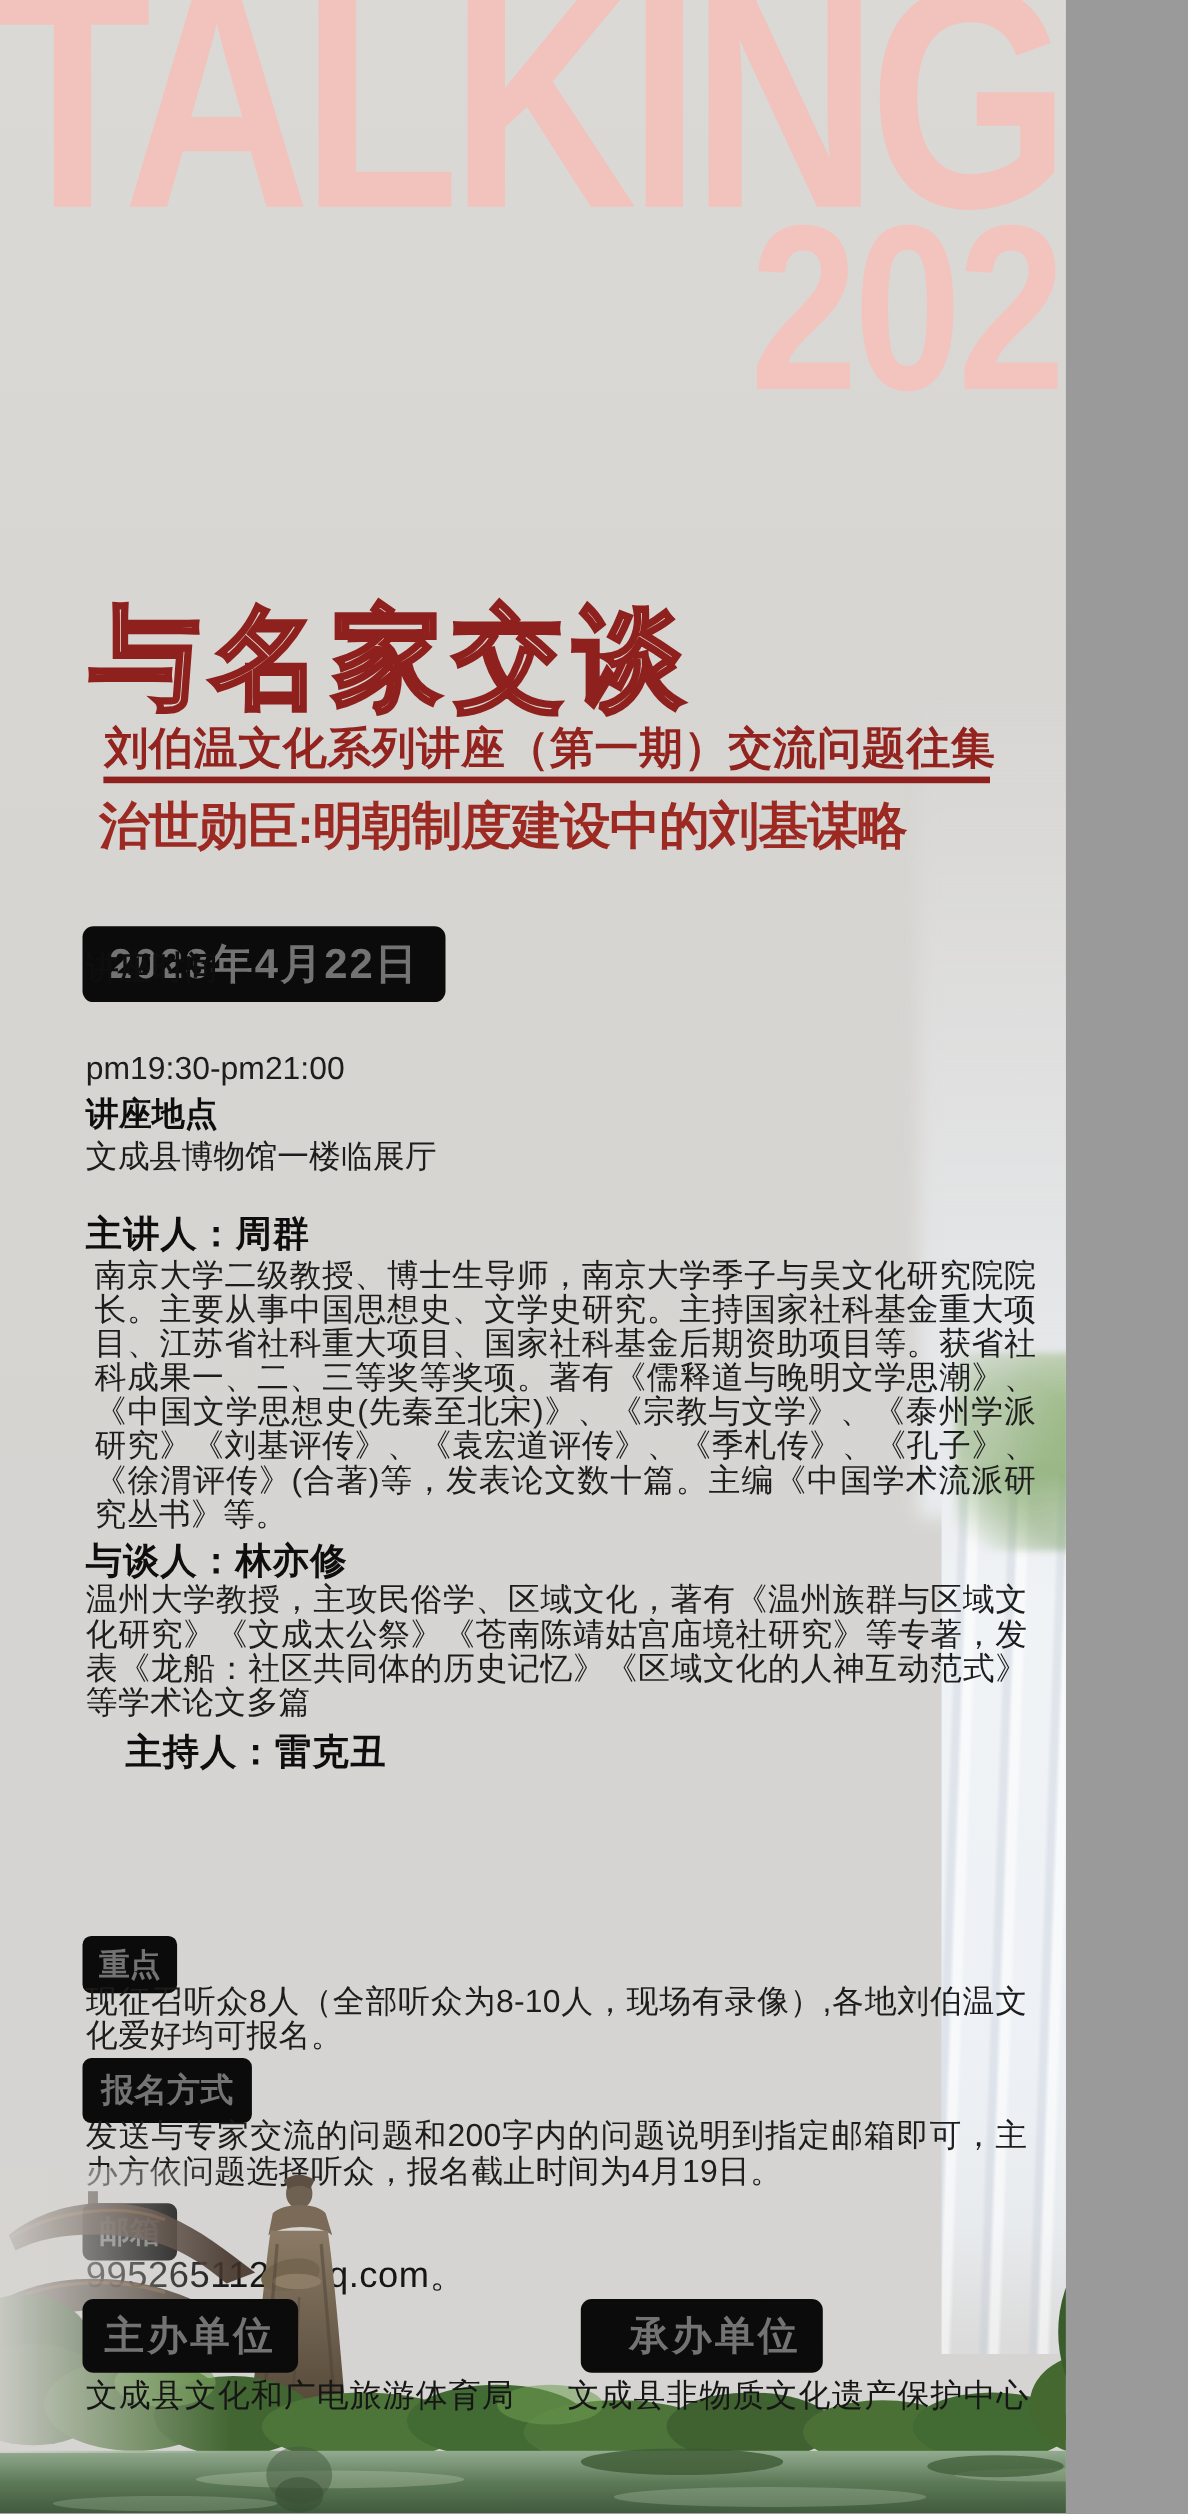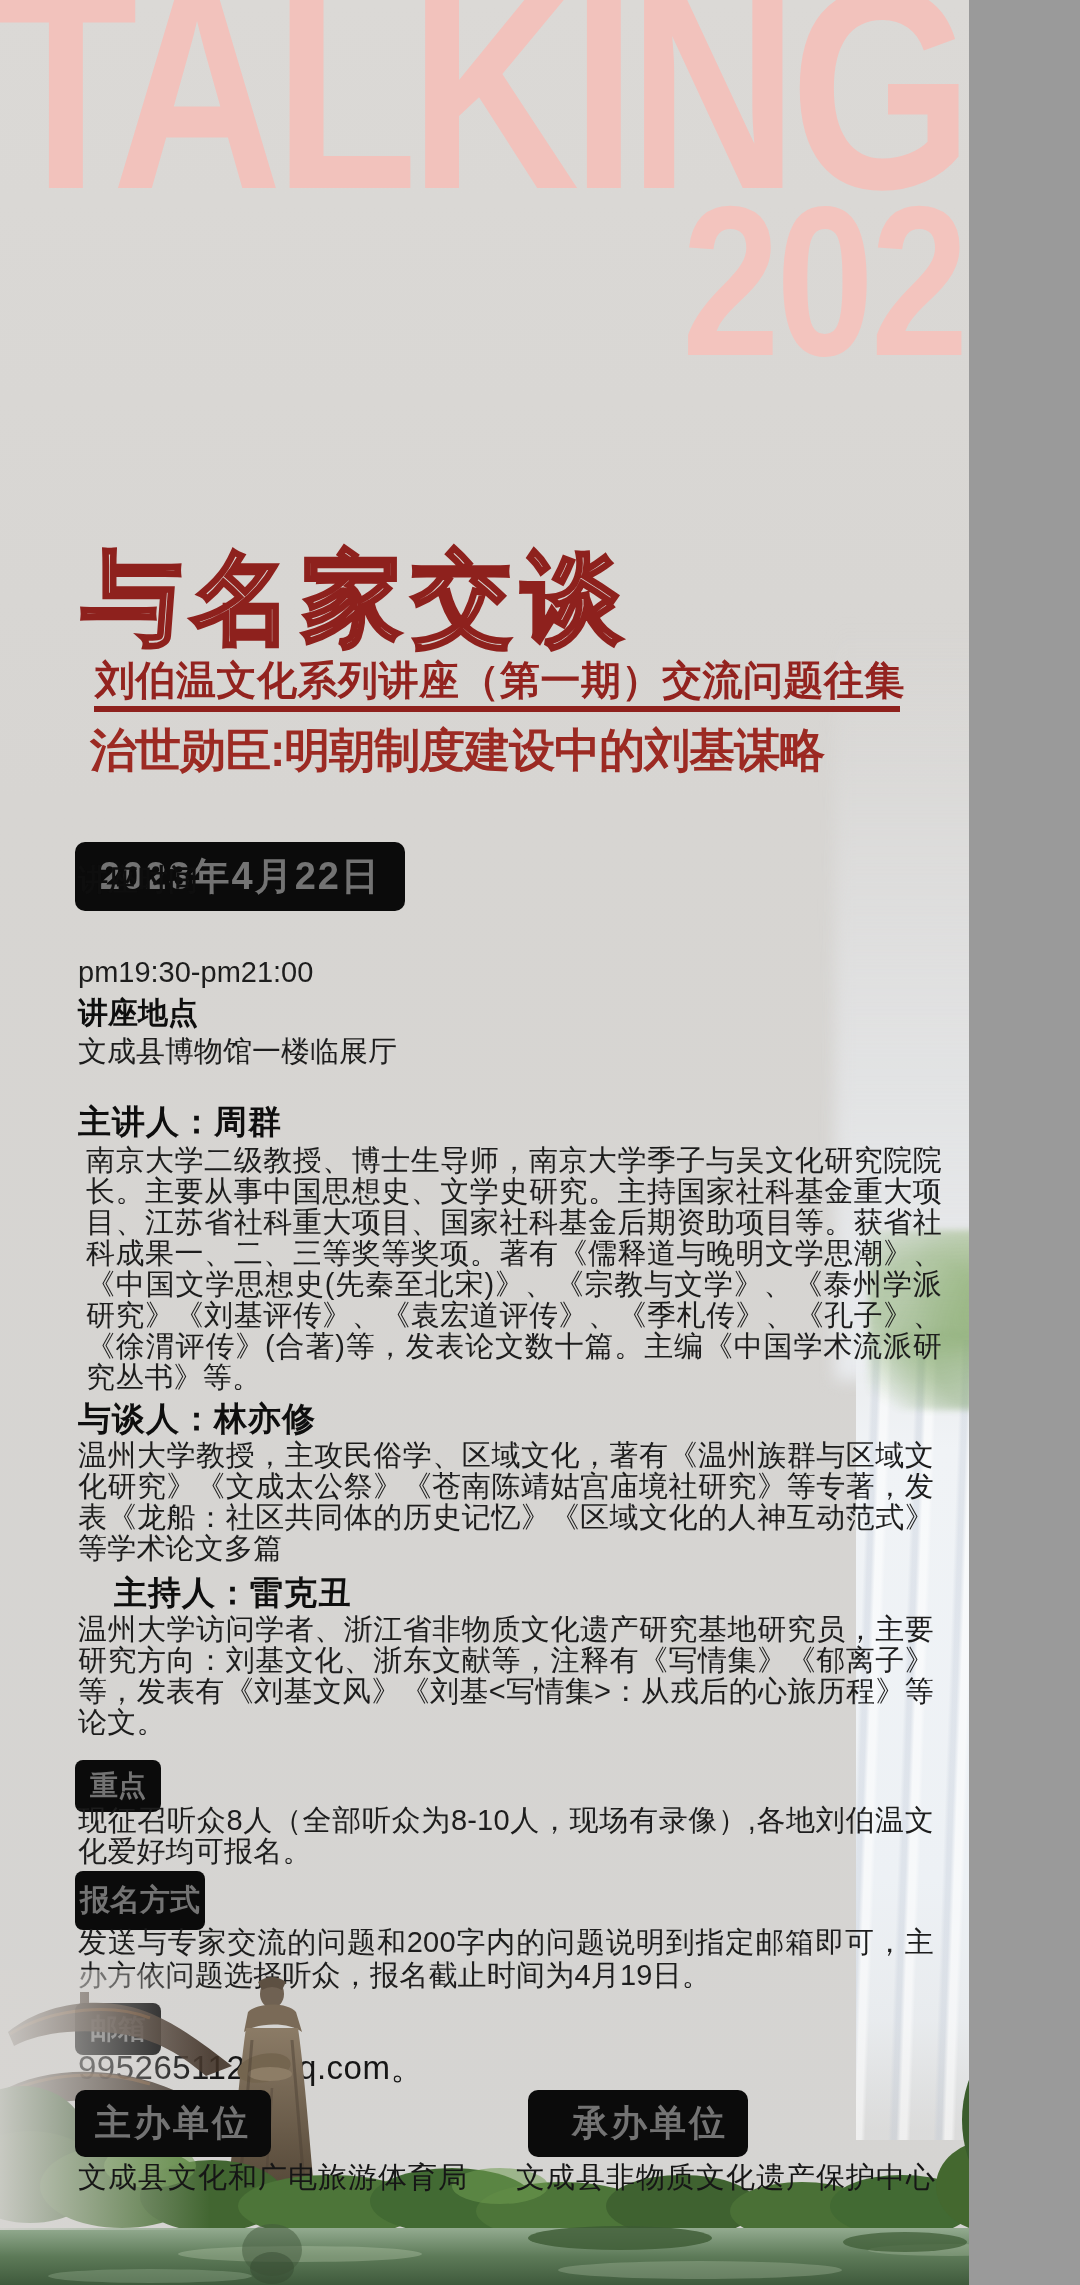--- a/index.html
+++ b/index.html
@@ -42,21 +42,21 @@
   .cal-title-svg{left:70px;top:525px;}
   .subtitle{left:95px;top:653px;font-size:40px;font-weight:800;color:#93231f;letter-spacing:0.5px;white-space:nowrap;}
   .divider{left:94px;top:706px;width:806px;height:6px;background:#8e211d;}
   .main-title{left:90px;top:720px;font-size:46px;font-weight:800;color:#9c2a23;letter-spacing:-1px;white-space:nowrap;}
 
   
   .badge{background:#0b0b0b;color:#737373;font-weight:700;border-radius:10px;display:inline-block;white-space:nowrap;}
   .badge.date{left:75px;top:842px;font-size:38px;padding:9px 24px;letter-spacing:2px;}
   .badge.small{font-size:28px;padding:7px 15px;border-radius:8px;}
   .badge.key{left:75px;top:1760px;}
-  .badge.signup{left:75px;top:1871px;font-size:30px;padding:9px 5px;}
+  .badge.signup{left:75px;top:1871px;font-size:30px;padding:9px 17px;}
   .badge.mail{left:75px;top:2003px;}
   .badge.org{font-size:36px;padding:9px 20px;letter-spacing:3px;}
   .badge.org1{left:75px;top:2090px;}
   .badge.org2{left:528px;top:2090px;padding-left:44px;}
 
   
   .lbl{font-size:30px;font-weight:800;color:#0e0e0e;white-space:nowrap;}
   .val{font-size:29px;color:#1d1d1d;white-space:nowrap;}
   .heading{font-size:33px;font-weight:800;color:#0e0e0e;white-space:nowrap;letter-spacing:1px;}
   .bio{width:856px;font-size:29px;line-height:31px;color:#1d1d1d;text-align:justify;letter-spacing:0.2px;}
@@ -92,21 +92,20 @@
   <div class="abs lbl" style="left:78px;top:993px;">讲座地点</div>
   <div class="abs val" style="left:78px;top:1032px;">文成县博物馆一楼临展厅</div>
 
   <div class="abs heading" style="left:78px;top:1100px;">主讲人：周群</div>
   <div class="abs bio" style="left:86px;top:1145px;">南京大学二级教授、博士生导师，南京大学季子与吴文化研究院院长。主要从事中国思想史、文学史研究。主持国家社科基金重大项目、江苏省社科重大项目、国家社科基金后期资助项目等。获省社科成果一、二、三等奖等奖项。著有《儒释道与晚明文学思潮》、《中国文学思想史(先秦至北宋)》、《宗教与文学》、《泰州学派研究》《刘基评传》、《袁宏道评传》、《季札传》、《孔子》、《徐渭评传》(合著)等，发表论文数十篇。主编《中国学术流派研究丛书》等。</div>
 
   <div class="abs heading" style="left:78px;top:1397px;">与谈人：林亦修</div>
   <div class="abs bio" style="left:78px;top:1440px;">温州大学教授，主攻民俗学、区域文化，著有《温州族群与区域文化研究》《文成太公祭》《苍南陈靖姑宫庙境社研究》等专著，发表《龙船：社区共同体的历史记忆》《区域文化的人神互动范式》等学术论文多篇</div>
 
   <div class="abs heading" style="left:78px;top:1571px;margin-left:36px;">主持人：雷克丑</div>
-  <div class="abs bio" style="left:78px;top:1614px;">温州大学访问学者、浙江省非物质文化遗产研究基地研究员，主要研究方向：刘基文化、浙东文献等，注释有《写情集》《郁离子》等，发表有《刘基文风》《刘基&lt;写情集&gt;：从戎后的心旅历程》等论文。</div>
 
   <div class="abs badge small key">重点</div>
   <div class="abs bio" style="left:78px;top:1805px;">现征召听众8人（全部听众为8-10人，现场有录像）,各地刘伯温文化爱好均可报名。</div>
 
   <div class="abs badge small signup">报名方式</div>
   <div class="abs bio para2" style="left:78px;top:1926px;">发送与专家交流的问题和200字内的问题说明到指定邮箱即可，主办方依问题选择听众，报名截止时间为4月19日。</div>
 
   <div class="abs badge small mail">邮箱</div>
   <div class="abs mailtxt" style="left:78px;top:2046px;">995265112@qq.com。</div>
 

